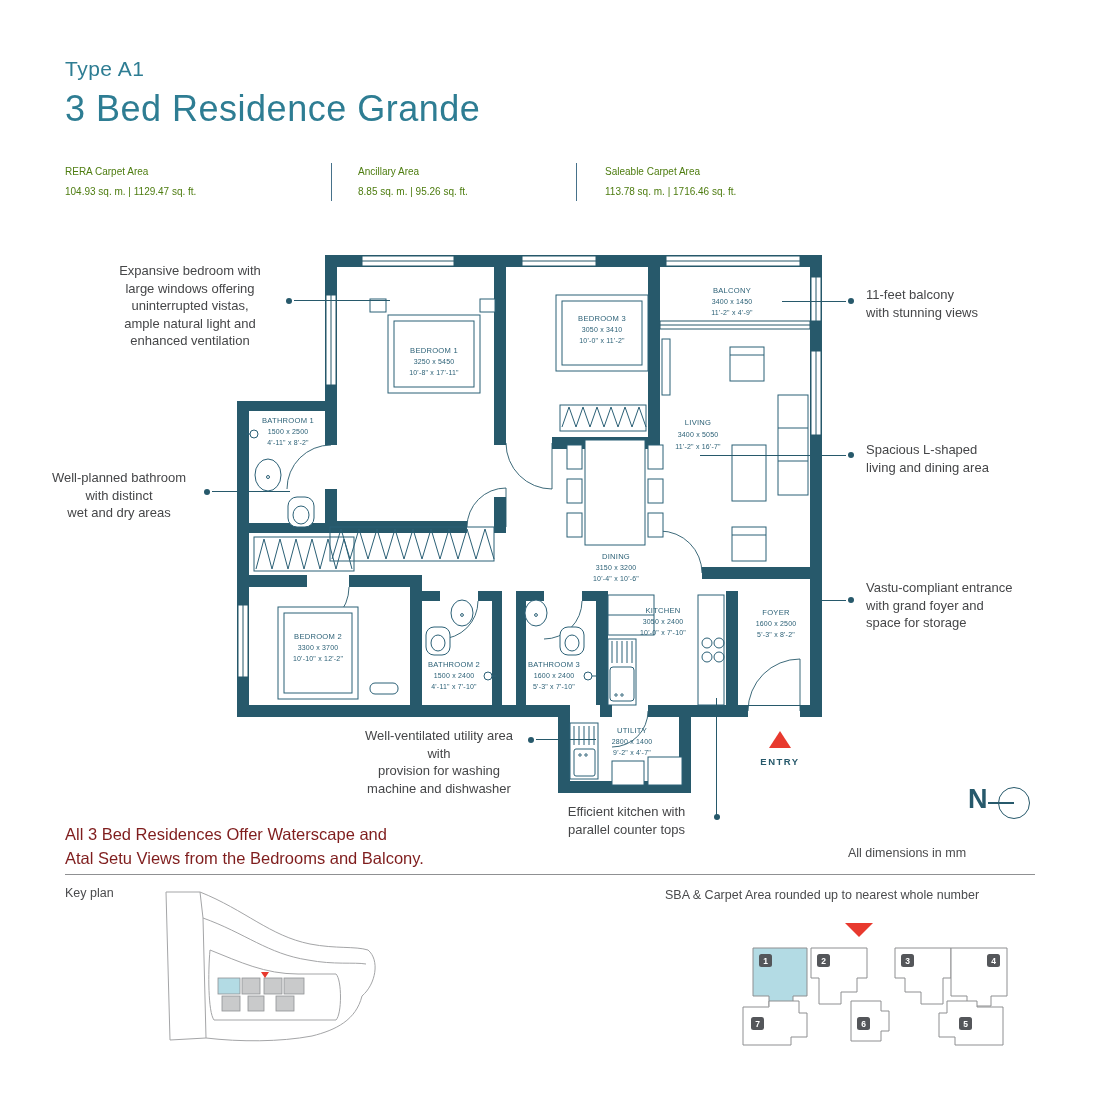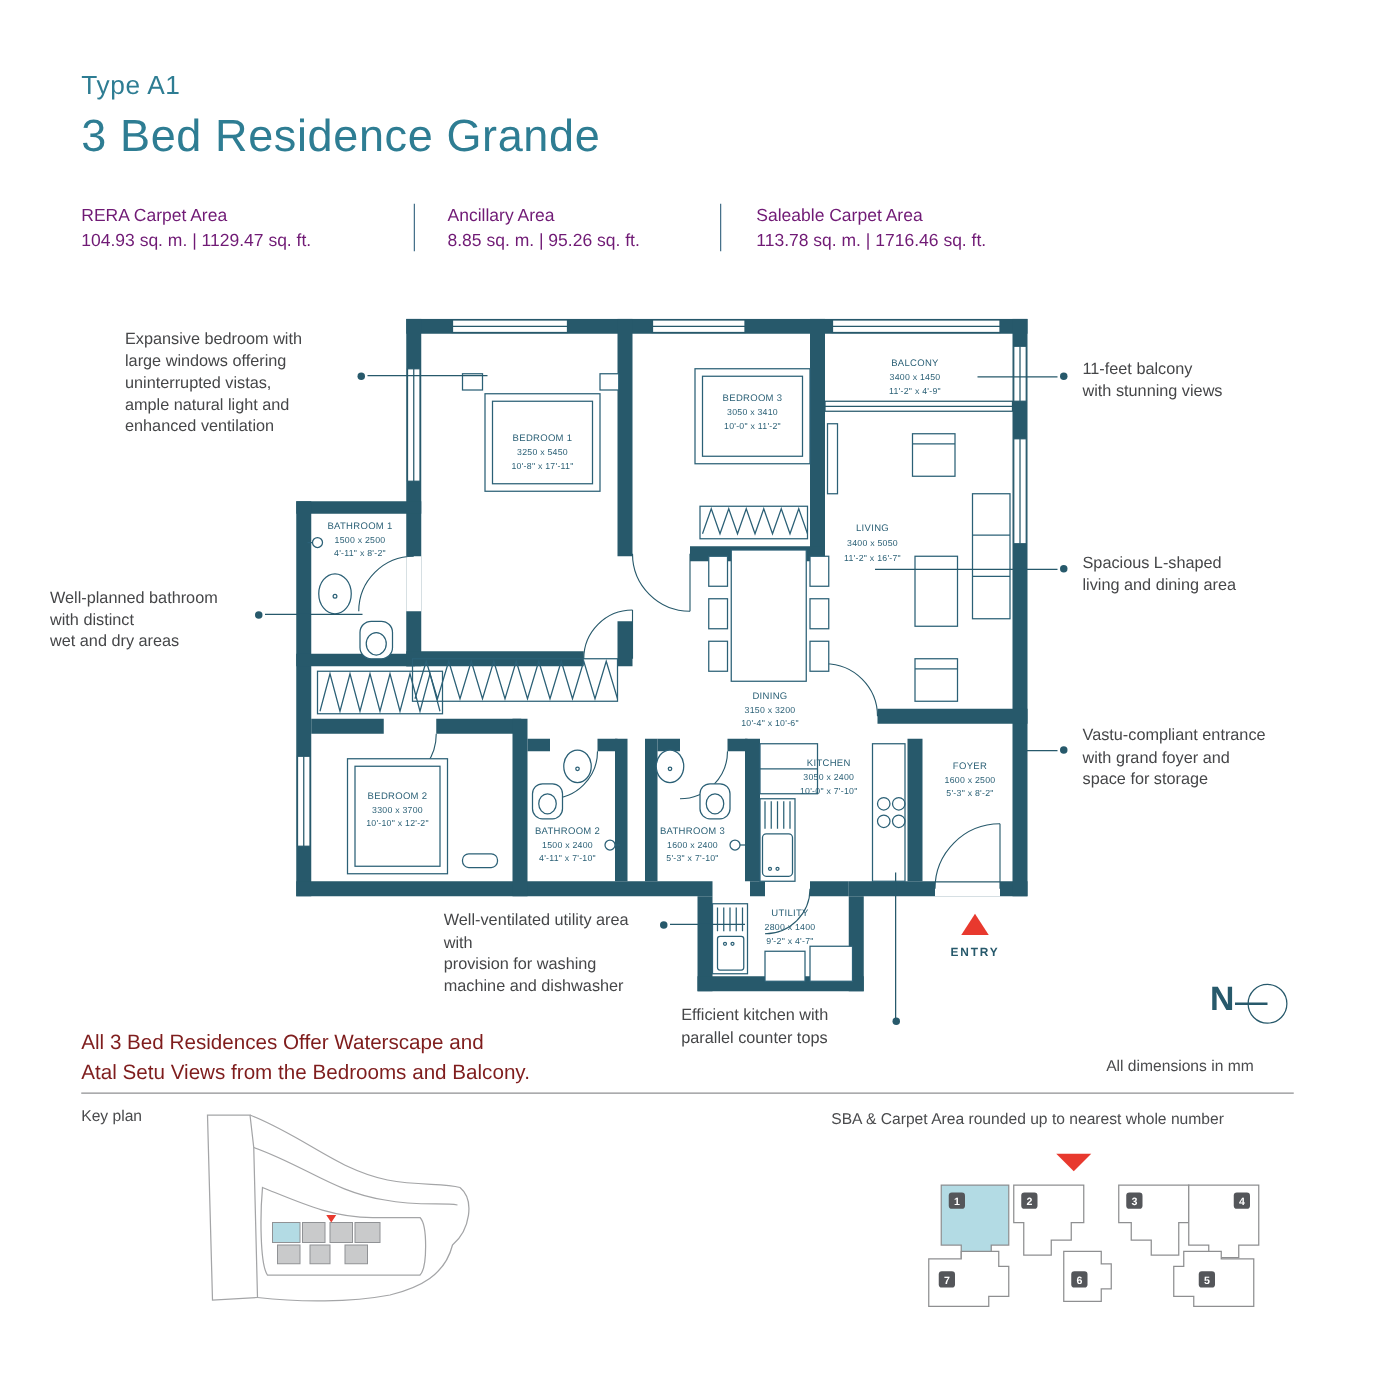--- a/index.html
+++ b/index.html
@@ -2,26 +2,26 @@
 <html><head>
 <meta charset="utf-8">
 <style>
   *{margin:0;padding:0;box-sizing:border-box}
   html,body{width:1098px;height:1098px}
   body{background:#fff;font-family:"Liberation Sans",sans-serif;color:#414042;position:relative;overflow:hidden}
   .abs{position:absolute}
   .serif{font-family:Liberation Sans, sans-serif}
   .type-label{left:65px;top:57px;font-size:21px;letter-spacing:.5px;color:#2e7d93}
   .page-title{left:65px;top:88px;font-size:36px;letter-spacing:.5px;color:#2e7d93;font-weight:400}
-  .spec{font-size:14px;line-height:20px;color:#701a75}
+  .spec{font-size:10px;line-height:20px;color:#4d7c0f}
   .spec .lab{display:block}
   .spec .val{display:block}
   .vdiv{width:1px;height:38px;background:#46718a;top:163px}
   .callout{font-size:13px;line-height:17.6px;color:#454648;white-space:pre-line}
-  .ta-r{text-align:left}
+  .ta-r{text-align:center}
   .leader{background:#27596b;height:1.4px}
   .leader-v{background:#27596b;width:1.4px}
   .dot{width:6px;height:6px;border-radius:50%;background:#27596b}
   .views-note{left:65px;top:822px;font-size:16.5px;line-height:24px;color:#7f1d1d;white-space:pre-line}
   .hr{left:65px;top:874px;width:970px;height:1px;background:#8f9092}
   .small-note{font-size:12.5px;color:#4a4b4d}
   .north-n{font-size:27px;font-weight:700;color:#27596b}
   .north-circle{width:32px;height:32px;border:1.7px solid #27596b;border-radius:50%}
   svg text{font-family:"Liberation Sans",sans-serif}
   .room-name{font-size:7.6px;fill:#2b6076;letter-spacing:.25px}
@@ -343,21 +343,21 @@
 parallel counter tops</div>
 <div class="abs leader-v" style="left:716px;top:698px;height:118px"></div>
 <div class="abs dot" style="left:714px;top:814px"></div>
 
 <div class="abs north-n" style="left:968px;top:784px">N</div>
 <div class="abs north-circle" style="left:998px;top:787px"></div>
 <div class="abs" style="left:988px;top:802px;width:26px;height:1.7px;background:#27596b"></div>
 
 <div class="abs views-note">All 3 Bed Residences Offer Waterscape and
 Atal Setu Views from the Bedrooms and Balcony.</div>
-<div class="abs small-note" style="left:828px;top:846px;width:175px;text-align:right">All dimensions in mm</div>
+<div class="abs small-note" style="left:848px;top:846px;width:175px;">All dimensions in mm</div>
 <div class="abs hr"></div>
 <div class="abs small-note" style="left:65px;top:886px">Key plan</div>
 <div class="abs small-note" style="left:665px;top:888px;width:370px;text-align:left">SBA &amp; Carpet Area rounded up to nearest whole number</div>
 
 <svg class="abs" style="left:140px;top:888px" width="260" height="185" viewBox="0 0 260 185">
   <g fill="none" stroke="#a4a5a7" stroke-width="1">
     <path d="M26 4 L60 4 L63 30 L66 150 L30 152 Z"></path>
     <path d="M60 4 C105 22 130 48 170 56 C196 61 215 58 228 62"></path>
     <path d="M63 30 C105 45 128 66 168 72 C194 77 214 74 226 76"></path>
     <path d="M228 62 C240 72 236 96 222 108 C216 132 196 142 172 148 C140 154 100 154 66 150"></path>

